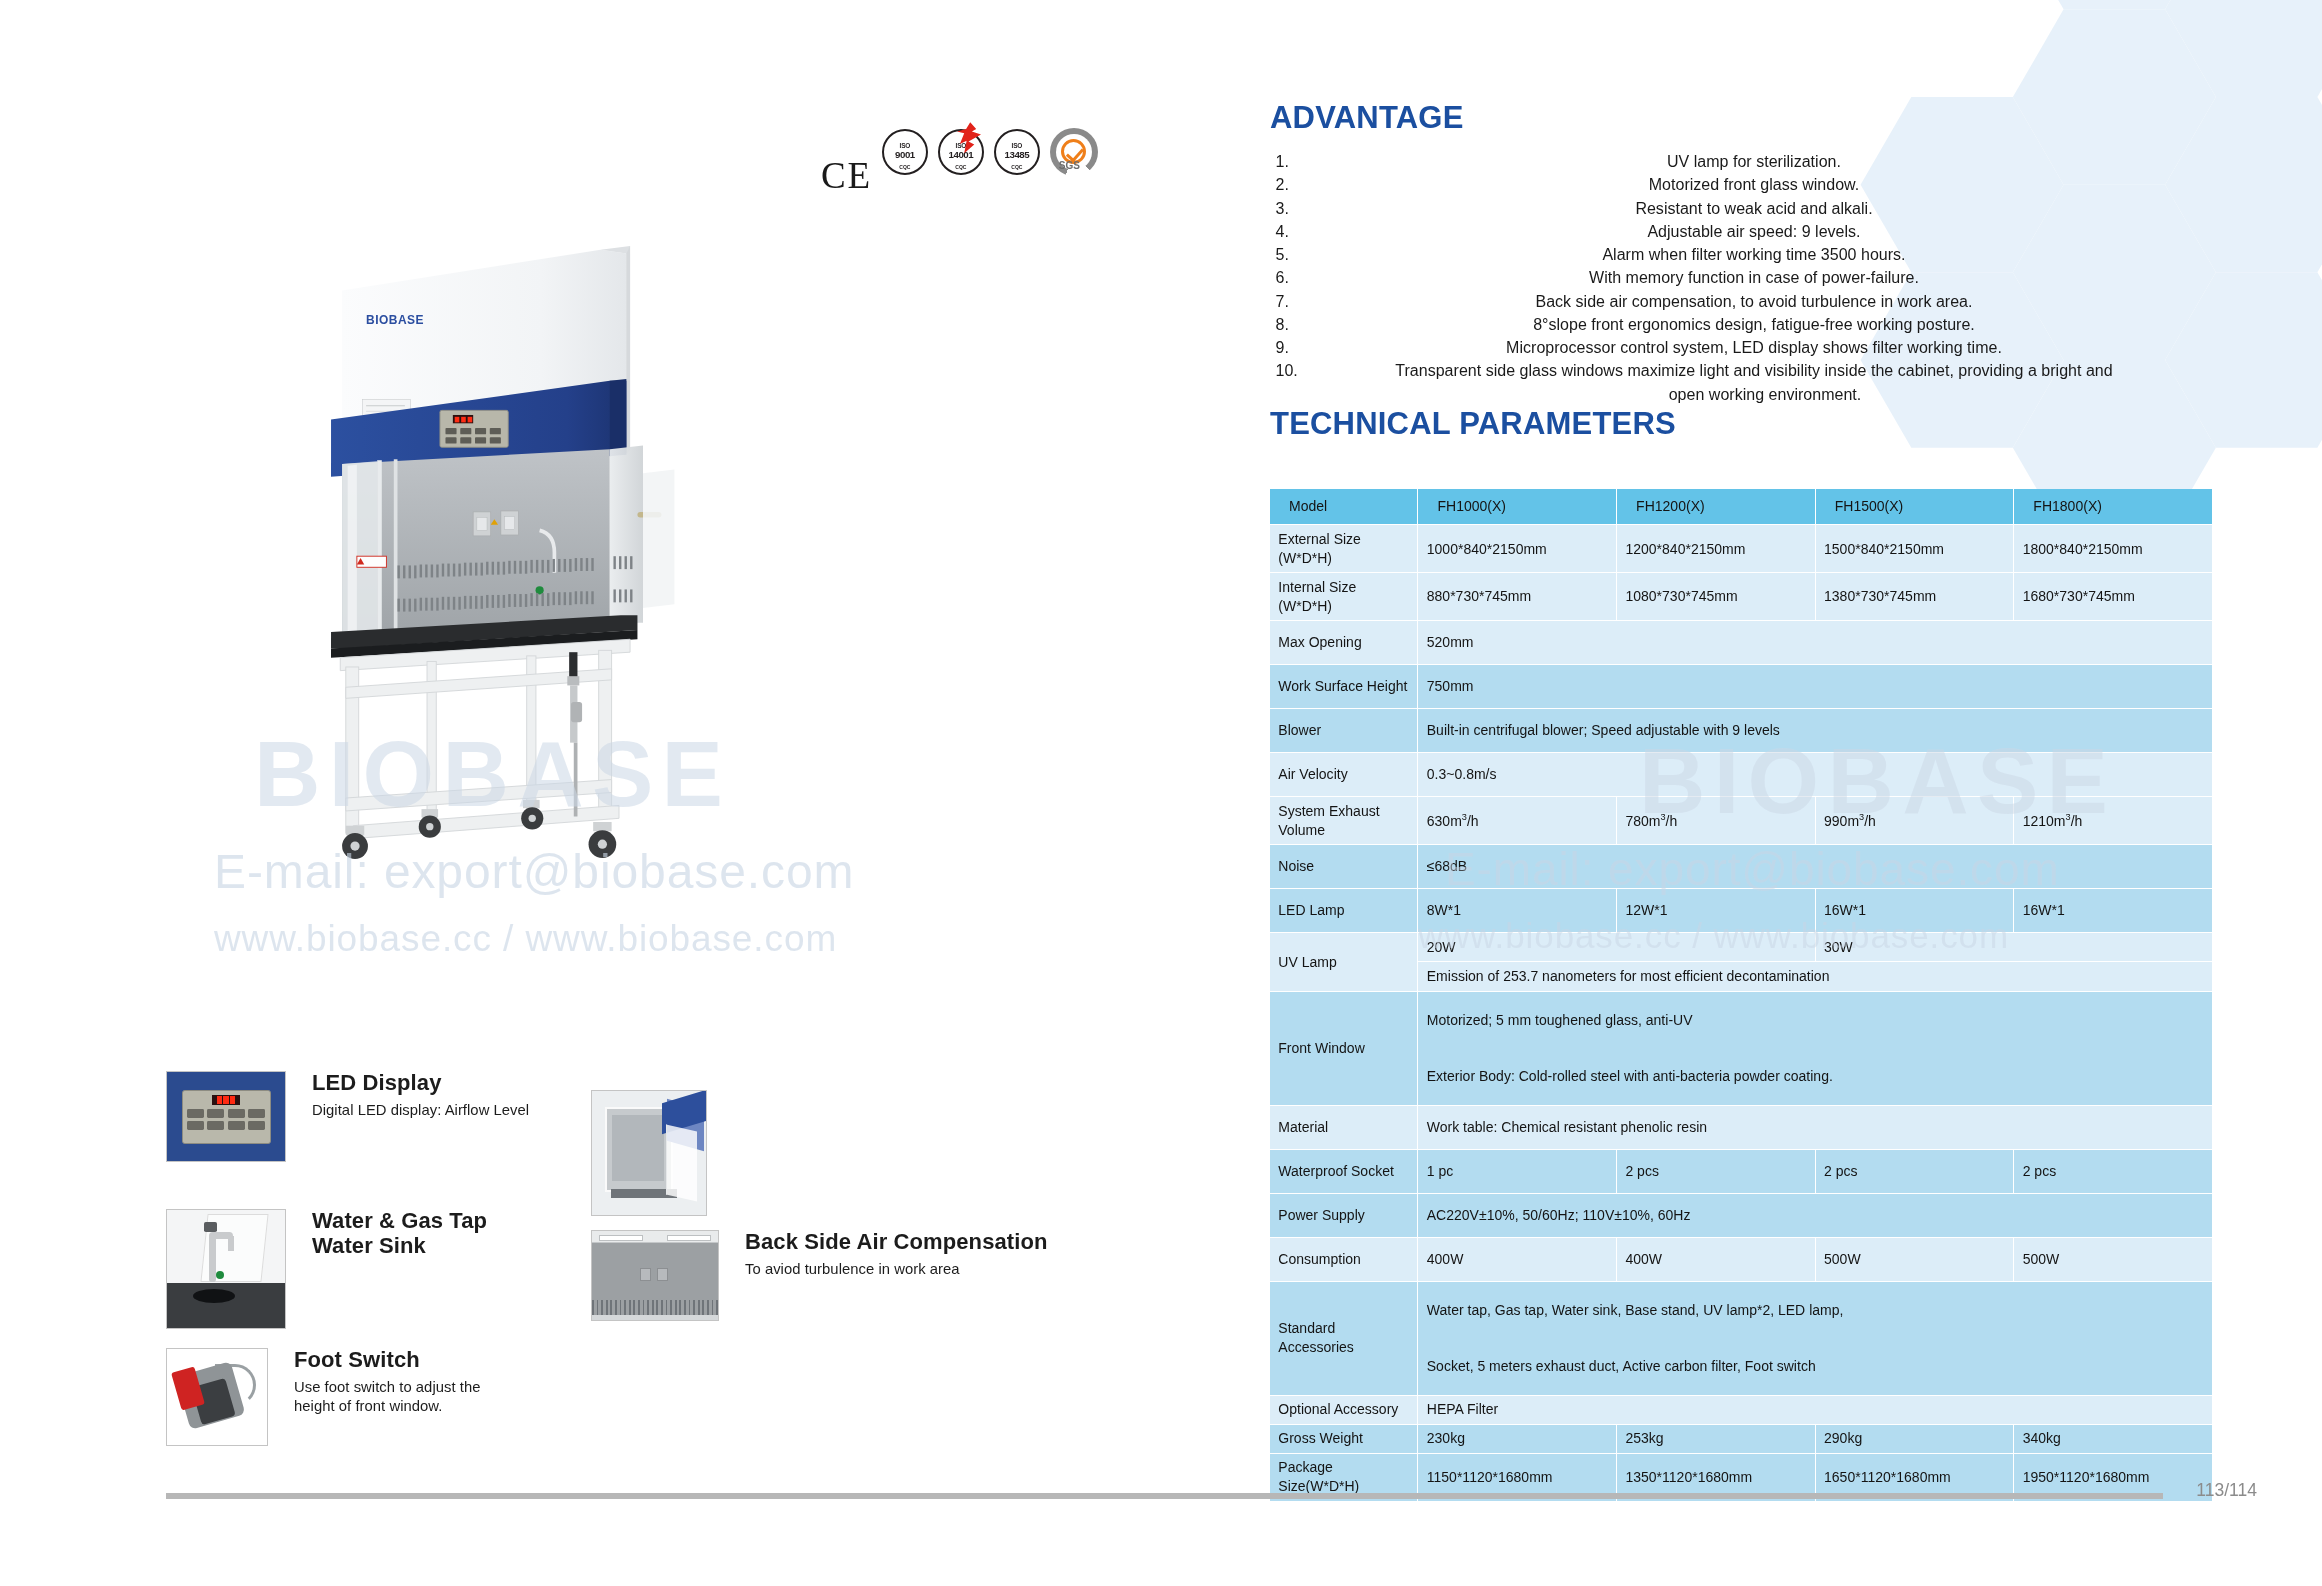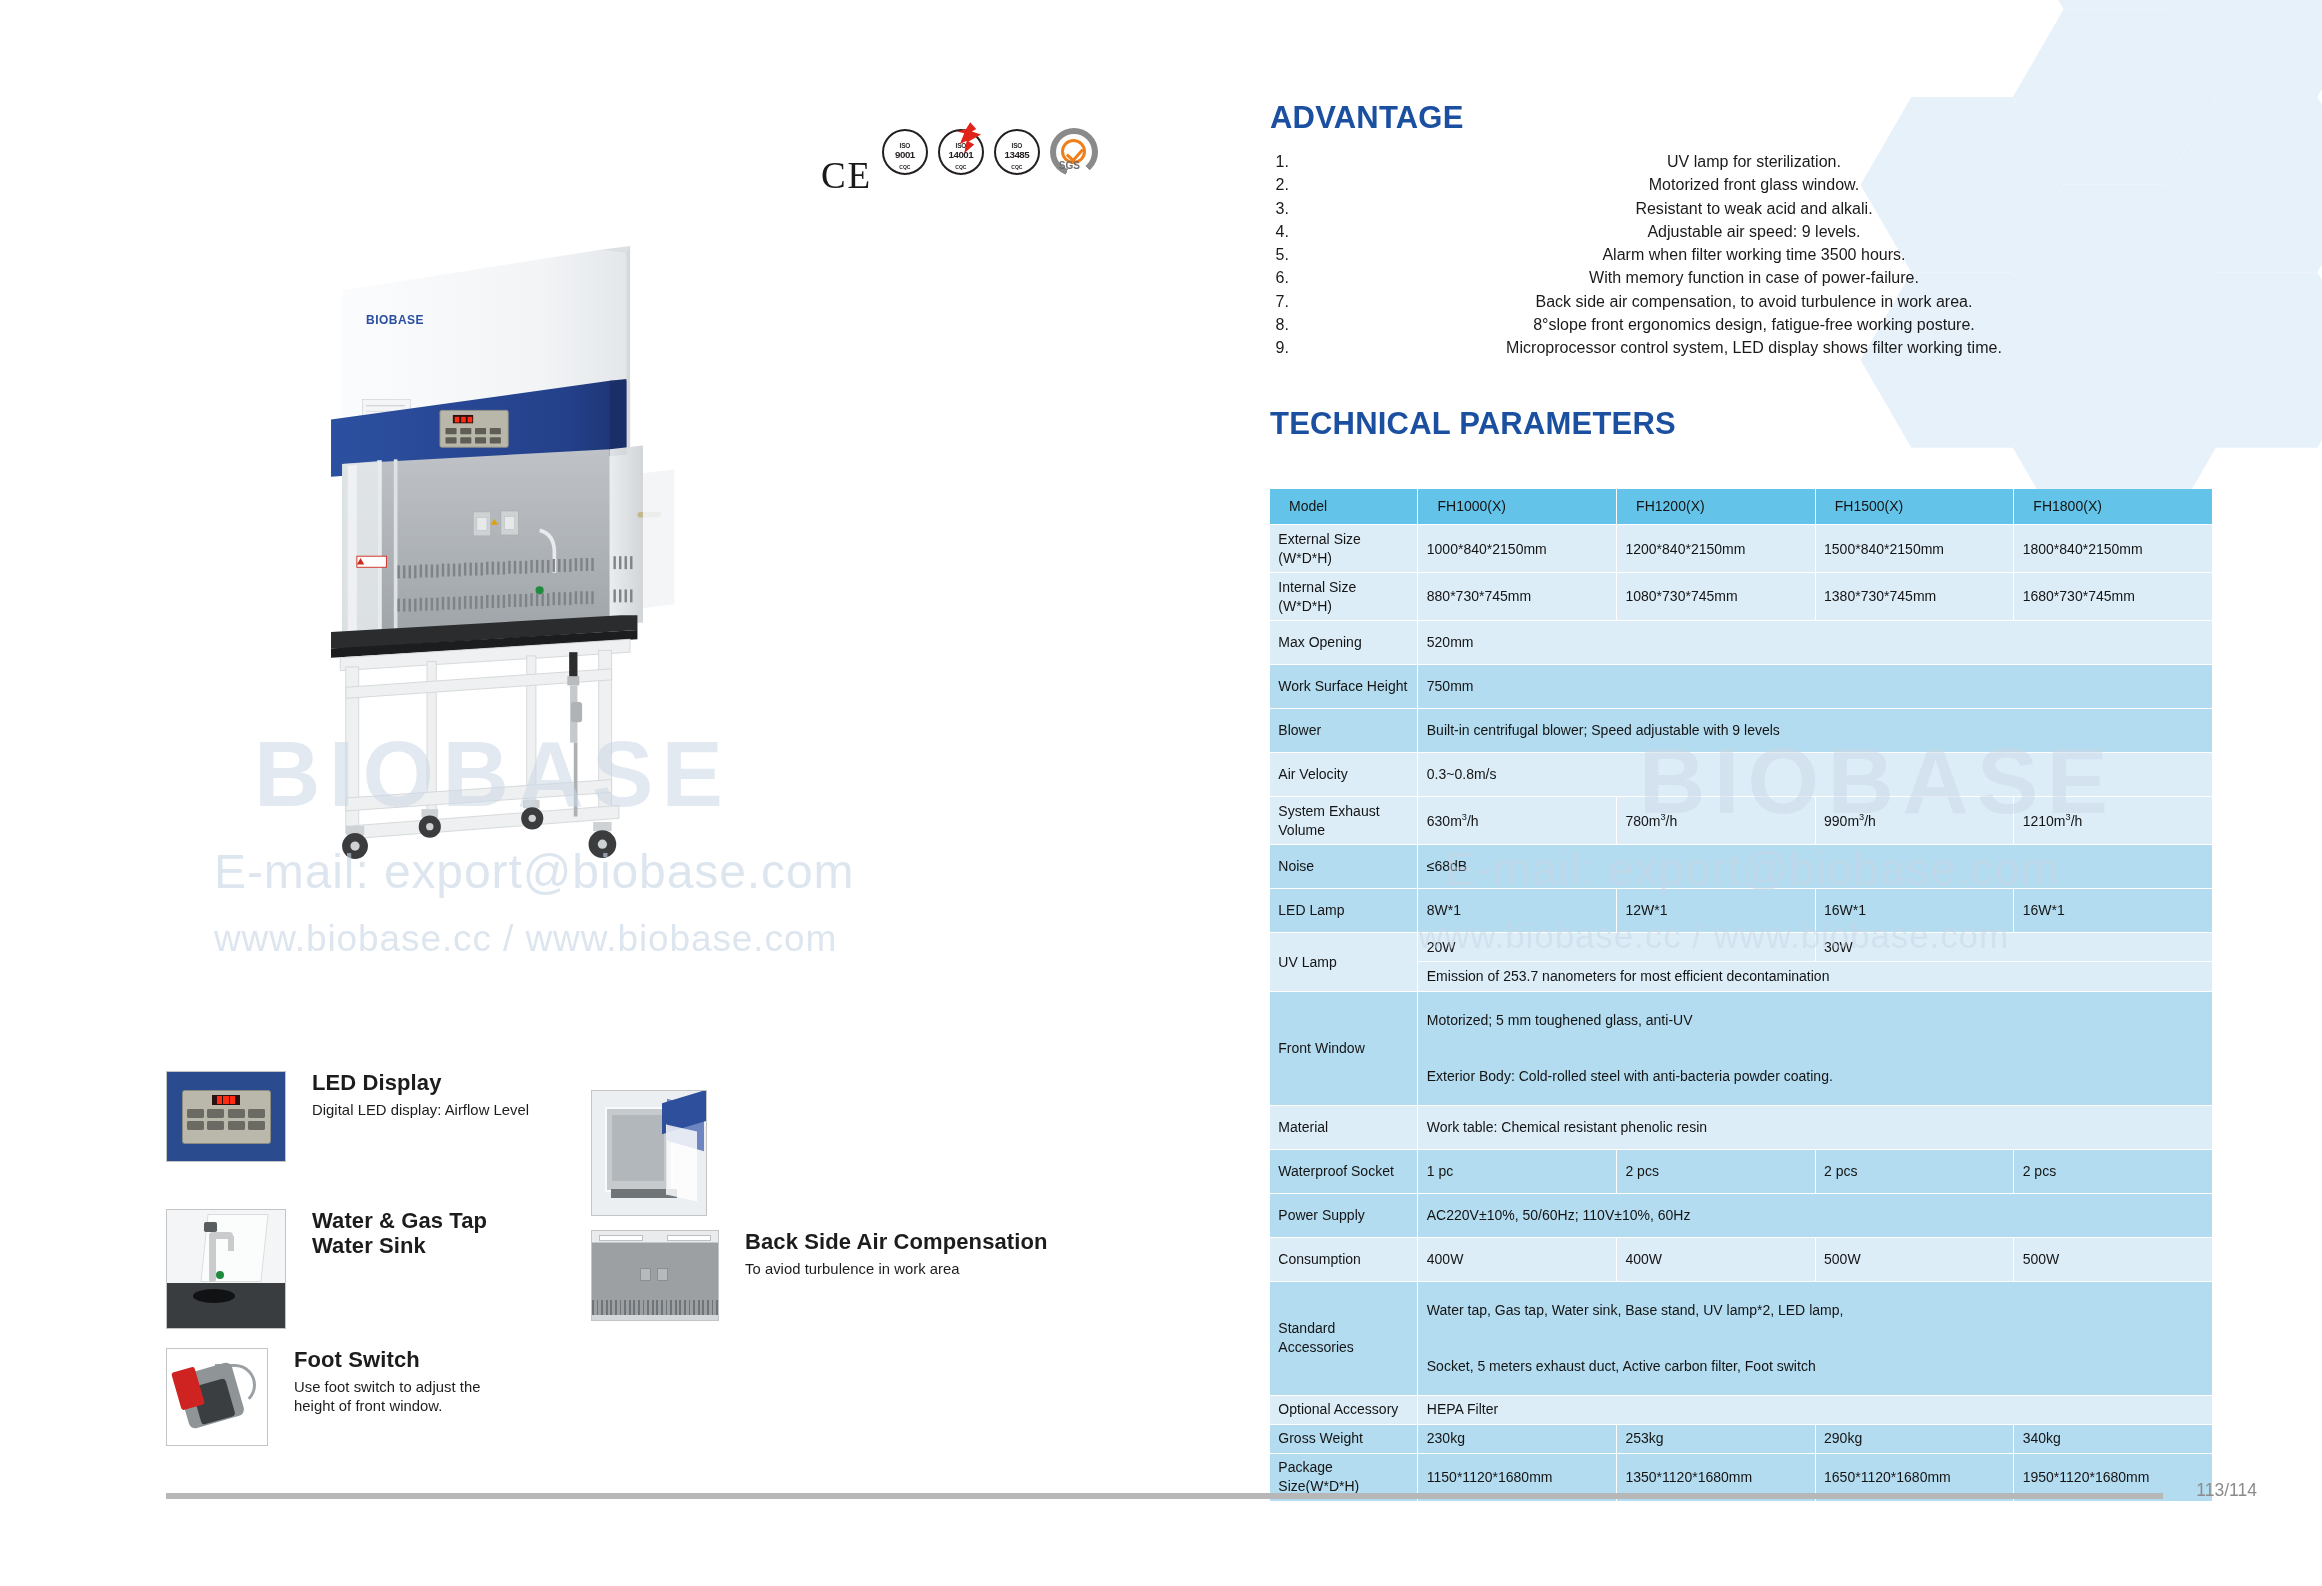--- a/index.html
+++ b/index.html
@@ -559,20 +559,27 @@
         <span class="body">Back side air compensation, to avoid turbulence in work area.</span>
       </div>
       <div class="adv-item">
         <span class="num">8.</span>
         <span class="body">8°slope front ergonomics design, fatigue-free working posture.</span>
       </div>
       <div class="adv-item">
         <span class="num">9.</span>
         <span class="body">Microprocessor control system, LED display shows filter working time.</span>
       </div>
+      <div class="adv-item">
+        <span class="num">10.</span>
+        <span class="body">
+          <span>Transparent side glass windows maximize light and visibility inside the cabinet, providing a bright and</span>
+          <span class="cont">open working environment.</span>
+        </span>
+      </div>
     </div>
 
     <div class="sec-title tp-title">TECHNICAL PARAMETERS</div>
 
     <table class="tbl">
       <tbody>
           <tr class="hdr">
         <td class="lbl">Model</td>
         <td class="v1">FH1000(X)</td>
         <td class="v2">FH1200(X)</td>

